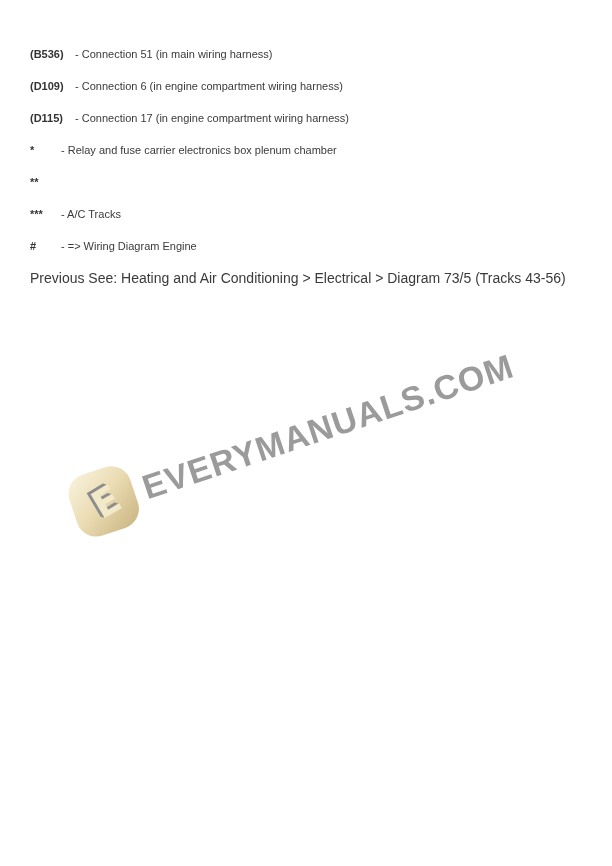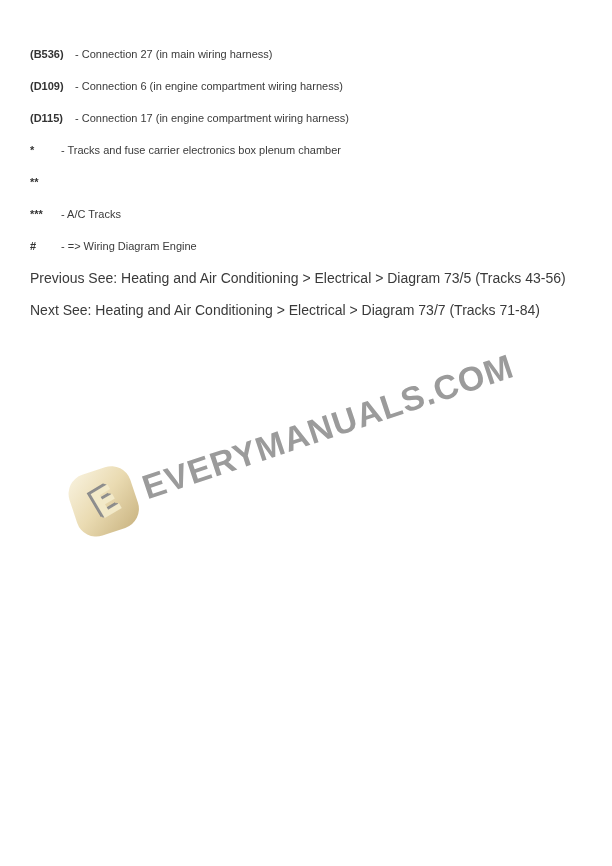--- a/index.html
+++ b/index.html
@@ -81,54 +81,53 @@
   }
 </style>
 </head>
 <body>
 
 <div class="page">
   <div class="content">
 
     <div class="row">
       <span class="lbl w-code">(B536)</span>
-      <span class="txt">- Connection 27 (in main wiring harness)</span>
+      <span class="txt">- Connection 51 (in main wiring harness)</span>
     </div>
 
     <div class="row">
       <span class="lbl w-code">(D109)</span>
       <span class="txt">- Connection 6 (in engine compartment wiring harness)</span>
     </div>
 
     <div class="row">
       <span class="lbl w-code">(D115)</span>
       <span class="txt">- Connection 17 (in engine compartment wiring harness)</span>
     </div>
 
     <div class="row">
       <span class="lbl w-sym">*</span>
-      <span class="txt">- Tracks and fuse carrier electronics box plenum chamber</span>
+      <span class="txt">- Relay and fuse carrier electronics box plenum chamber</span>
     </div>
 
     <div class="row">
       <span class="lbl w-sym">**</span>
     </div>
 
     <div class="row">
       <span class="lbl w-sym">***</span>
       <span class="txt">- A/C Tracks</span>
     </div>
 
     <div class="row">
       <span class="lbl w-sym">#</span>
       <span class="txt">- =&gt; Wiring Diagram Engine</span>
     </div>
 
     <div class="nav-row">Previous See: Heating and Air Conditioning &gt; Electrical &gt; Diagram 73/5 (Tracks 43-56)</div>
-    <div class="nav-row">Next See: Heating and Air Conditioning &gt; Electrical &gt; Diagram 73/7 (Tracks 71-84)</div>
 
   </div>
 
   <div class="watermark">
     <div class="wm-logo">
       <span class="wm-e">E</span>
     </div>
     <div class="wm-text">EVERYMANUALS.COM</div>
   </div>
 </div>

